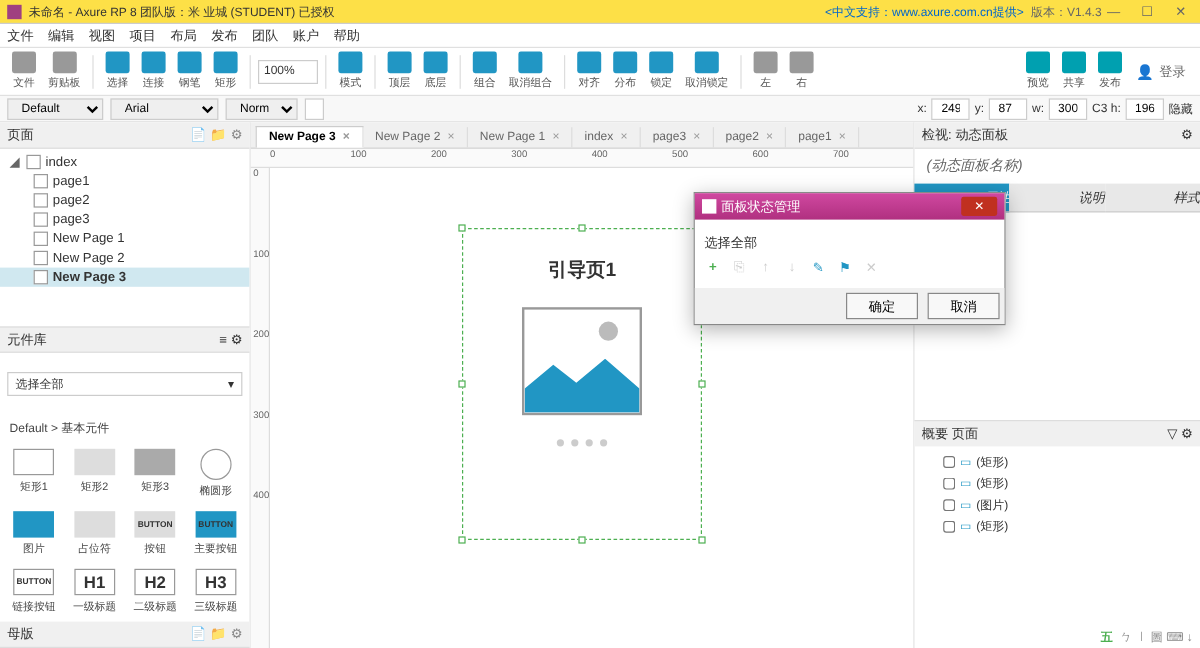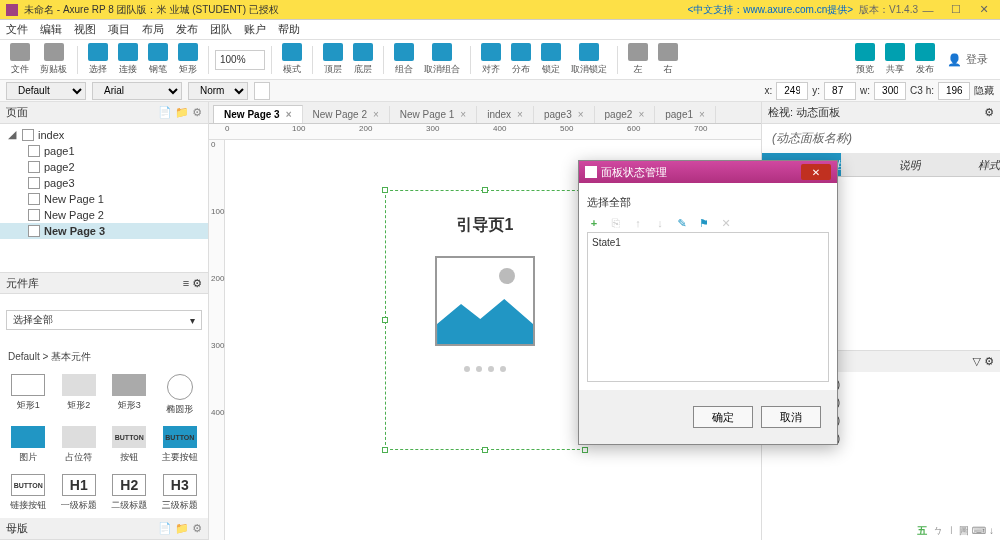--- a/index.html
+++ b/index.html
@@ -102,21 +102,21 @@
 .dlg-title .dlg-icon { width: 12px; height: 12px; background: #fff; margin-right: 4px; }
 .dlg-close { background: #c03020; color: #fff; width: 30px; height: 16px; display: flex; align-items: center; justify-content: center; font-size: 10px; cursor: pointer; border-radius: 2px; }
 .dlg-body { padding: 8px; }
 .dlg-row { display: flex; align-items: center; gap: 4px; margin-bottom: 6px; font-size: 11px; }
 .dlg-row input[type=text] { flex: 1; height: 18px; border: 1px solid #2196c4; padding: 0 4px; }
 .dlg-section { font-size: 11px; margin: 4px 0; }
 .dlg-toolbar { display: flex; gap: 8px; padding: 2px 0; align-items: center; }
 .dlg-toolbar span { width: 14px; height: 14px; display: inline-flex; align-items: center; justify-content: center; cursor: pointer; }
 .add-ic { color: #4caf50; font-weight: bold; }
 .dlg-list { height: 150px; border: 1px solid #ccc; background: #fff; padding: 4px; font-size: 10px; overflow: auto; }
-.dlg-buttons { display: flex; justify-content: flex-end; gap: 8px; padding: 16px; background: #f0f0f0; }
+.dlg-buttons { display: flex; justify-content: flex-end; gap: 8px; padding: 4px; background: #f0f0f0; }
 .dlg-buttons button { width: 60px; height: 22px; border: 1px solid #888; background: #f8f8f8; font-size: 11px; cursor: pointer; }
 
 .statusbar { position: absolute; bottom: 0; right: 6px; height: 18px; display: flex; align-items: center; gap: 6px; font-size: 10px; color: #888; }
 .statusbar .ime { color: #4caf50; font-weight: bold; }
 </style>
 </head>
 <body>
 
 <div class="titlebar">
   <div class="app-icon"></div>
@@ -466,23 +466,20 @@
     <div class="dlg-section">选择全部</div>
     <div class="dlg-toolbar">
       <span class="add-ic">+</span>
       <span style="color:#ccc">⎘</span>
       <span style="color:#ccc">↑</span>
       <span style="color:#ccc">↓</span>
       <span style="color:#2196c4">✎</span>
       <span style="color:#2196c4">⚑</span>
       <span style="color:#ccc">✕</span>
     </div>
-    <div class="dlg-list" id="states-list">
-        <div>State1</div>
-      </div>
   </div>
   <div class="dlg-buttons">
     <button>确定</button>
     <button>取消</button>
   </div>
 </div>
 
 <div class="statusbar">
   <span class="ime">五</span>
   <span>ㄅ ㆐ 圖 ⌨ ↓</span>

